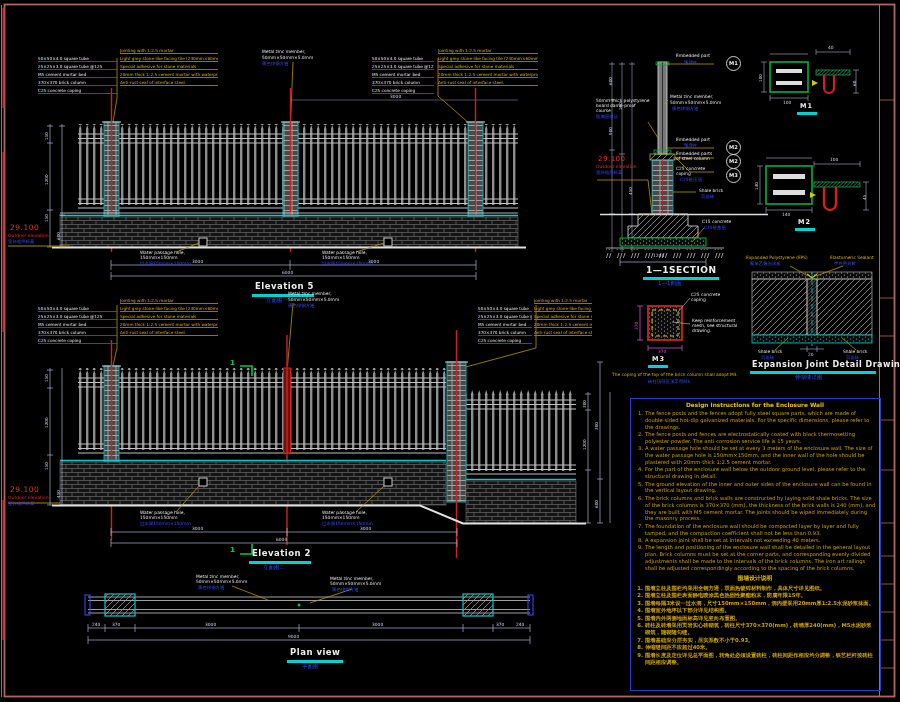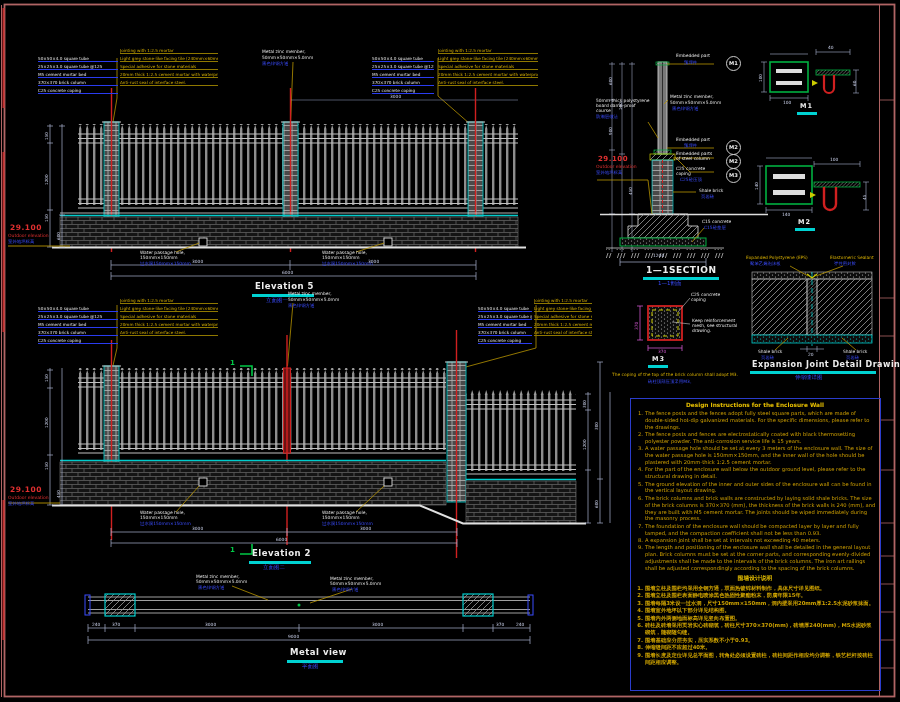--- a/index.html
+++ b/index.html
@@ -4,21 +4,21 @@
 <style>
   html,body{margin:0;padding:0;background:#000;}
   #stage{position:relative;width:900px;height:702px;background:#000;overflow:hidden;
          font-family:"DejaVu Sans",sans-serif;}
   .abs{position:absolute;}
   .t{position:absolute;white-space:nowrap;line-height:1.15;}
   .w{color:#e4e4e4;font-size:4.4px;}
   .y{color:#d8b000;font-size:4.4px;}
   .b{color:#3a4cff;font-size:4.4px;}
   .r{color:#e03030;font-size:4.5px;}
-  .rv{color:#e03030;font-size:7.5px;font-weight:bold;letter-spacing:.5px;}
+  .rv{color:#e03030;font-size:7.5px;font-weight:normal;letter-spacing:.5px;}
   .title{color:#eee;font-size:8.5px;font-weight:bold;letter-spacing:.5px;}
   .cyanbar{position:absolute;background:#00d2d2;height:2.5px;}
   .dim{color:#cdd4ee;font-size:4.4px;}
   .vd{position:absolute;color:#cdd4ee;font-size:4.2px;transform:rotate(-90deg);transform-origin:left top;white-space:nowrap;}
   .mg{color:#cc55cc;font-size:4.4px;}
   .mtag{position:absolute;width:13px;height:13px;border:1px solid #ccc;border-radius:50%;
         color:#eee;font-size:5.2px;font-weight:bold;text-align:center;line-height:13px;}
   .mlab{color:#eee;font-size:6.5px;font-weight:bold;letter-spacing:1px;}
   .ann{position:absolute;}
   .row-w{color:#e4e4e4;font-size:4.2px;border-bottom:1px solid #2a3cf0;margin-bottom:2px;
@@ -335,21 +335,21 @@
 <div class="t w" style="left:330px;top:576px">Metal zinc member,</div>
 <div class="t w" style="left:330px;top:581px">50mm×50mm×5.0mm</div>
 <div class="t b" style="left:332px;top:587px">黑色锌钢方通</div>
 <div class="t dim" style="left:92px;top:622px">240</div>
 <div class="t dim" style="left:112px;top:622px">370</div>
 <div class="t dim" style="left:205px;top:622px">3000</div>
 <div class="t dim" style="left:372px;top:622px">3000</div>
 <div class="t dim" style="left:496px;top:622px">370</div>
 <div class="t dim" style="left:516px;top:622px">240</div>
 <div class="t dim" style="left:288px;top:634px">9000</div>
-<div class="t title" style="left:290px;top:648px">Metal view</div>
+<div class="t title" style="left:290px;top:648px">Plan view</div>
 <div class="cyanbar" style="left:287px;top:660px;width:56px"></div>
 <div class="t b" style="left:302px;top:663px;font-size:5.5px">平面图</div>
 
 <div class="t w" style="left:676px;top:53px">Embedded part</div>
 <span class="mtag" style="left:726px;top:56px">M1</span>
 <div class="t b" style="left:684px;top:60px">预埋件</div>
 <div class="t w" style="left:670px;top:94px">Metal zinc member,</div>
 <div class="t w" style="left:670px;top:100px">50mm×50mm×5.0mm</div>
 <div class="t b" style="left:672px;top:106px">黑色锌钢方通</div>
 <div class="t w" style="left:676px;top:137px">Embedded part</div>

